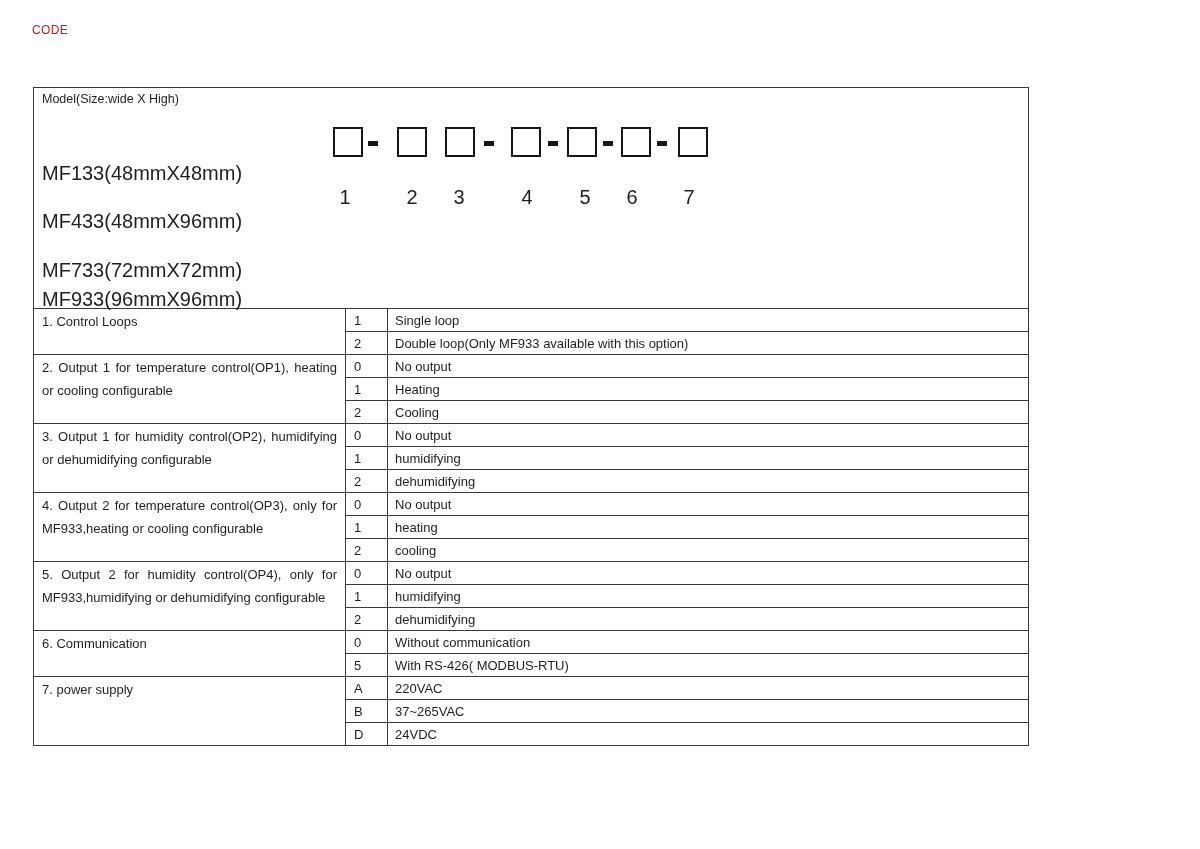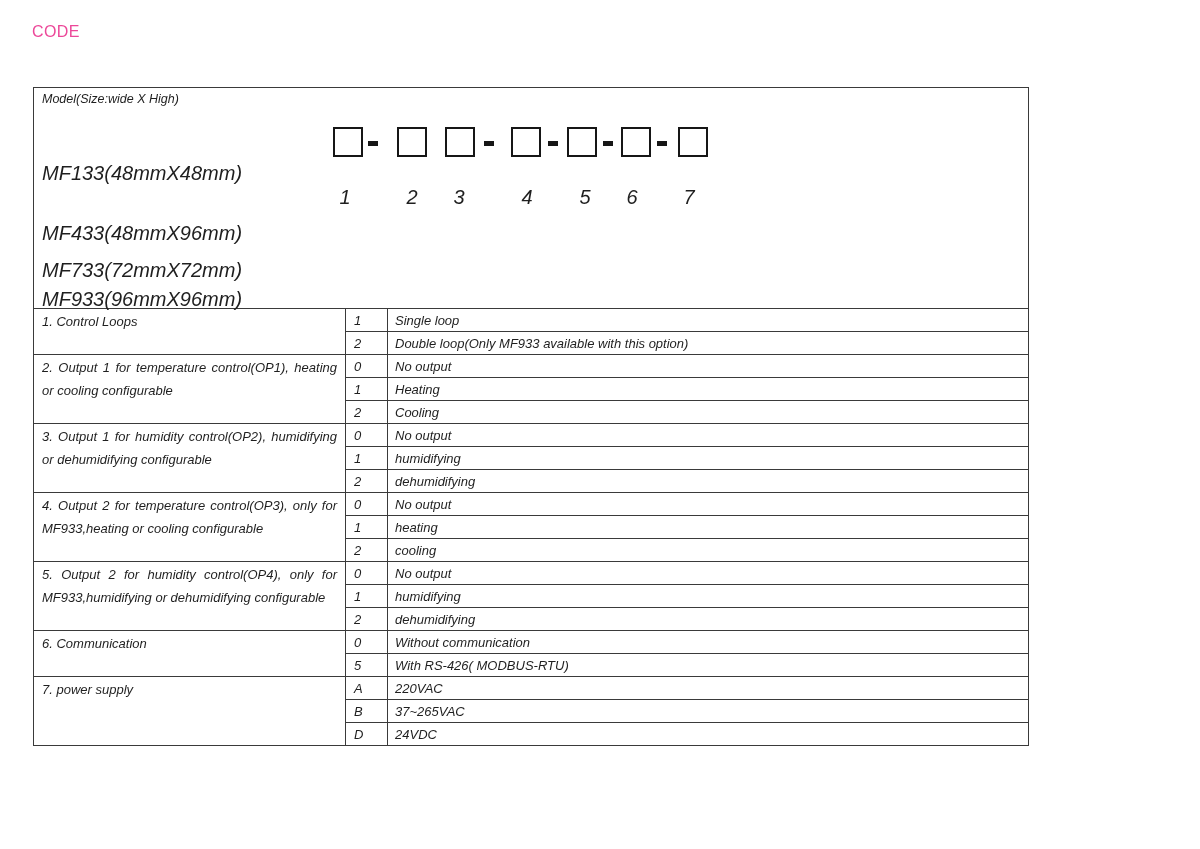--- a/index.html
+++ b/index.html
@@ -3,34 +3,34 @@
 <meta charset="utf-8">
 <style>
   html,body{margin:0;padding:0;}
   body{
     width:1200px;height:849px;background:#ffffff;
     font-family:"Liberation Sans", sans-serif;color:#1f1f1f;
     position:relative;overflow:hidden;
   }
   .code-title{
     position:absolute;left:32px;top:23px;
-    font-size:16px;letter-spacing:.4px;color:#ec4899;
+    font-size:12px;letter-spacing:.4px;color:#b91c1c;
   }
   table.spec{
     position:absolute;left:33px;top:87px;width:995px;
-    border-collapse:collapse;table-layout:fixed;font-style:italic;
+    border-collapse:collapse;table-layout:fixed;
   }
   table.spec, table.spec td{border:1px solid #3a3a3a;}
   table.spec td{font-size:13px;color:#1f1f1f;box-sizing:border-box;}
 
   td.header-cell{height:221px;padding:0;position:relative;vertical-align:top;}
   .hdr-inner{position:relative;width:100%;height:100%;}
   .size-label{position:absolute;left:8px;top:4px;font-size:12.5px;}
   .model-name{position:absolute;left:8px;font-size:20px;line-height:20px;white-space:nowrap;margin-top:27px;}
-  .m0{top:48px;} .m1{top:108px;text-align:center;} .m2{top:145px;} .m3{top:174px;}
+  .m0{top:48px;} .m1{top:96px;text-align:center;} .m2{top:145px;} .m3{top:174px;}
 
   .code-box{
     position:absolute;top:39px;width:30px;height:30px;
     border:2px solid #161616;box-sizing:border-box;background:#fff;
   }
   .code-dash{position:absolute;top:53px;width:10px;height:5px;background:#161616;}
   .code-num{
     position:absolute;top:98px;width:30px;text-align:center;
     font-size:20px;line-height:22px;
   }

